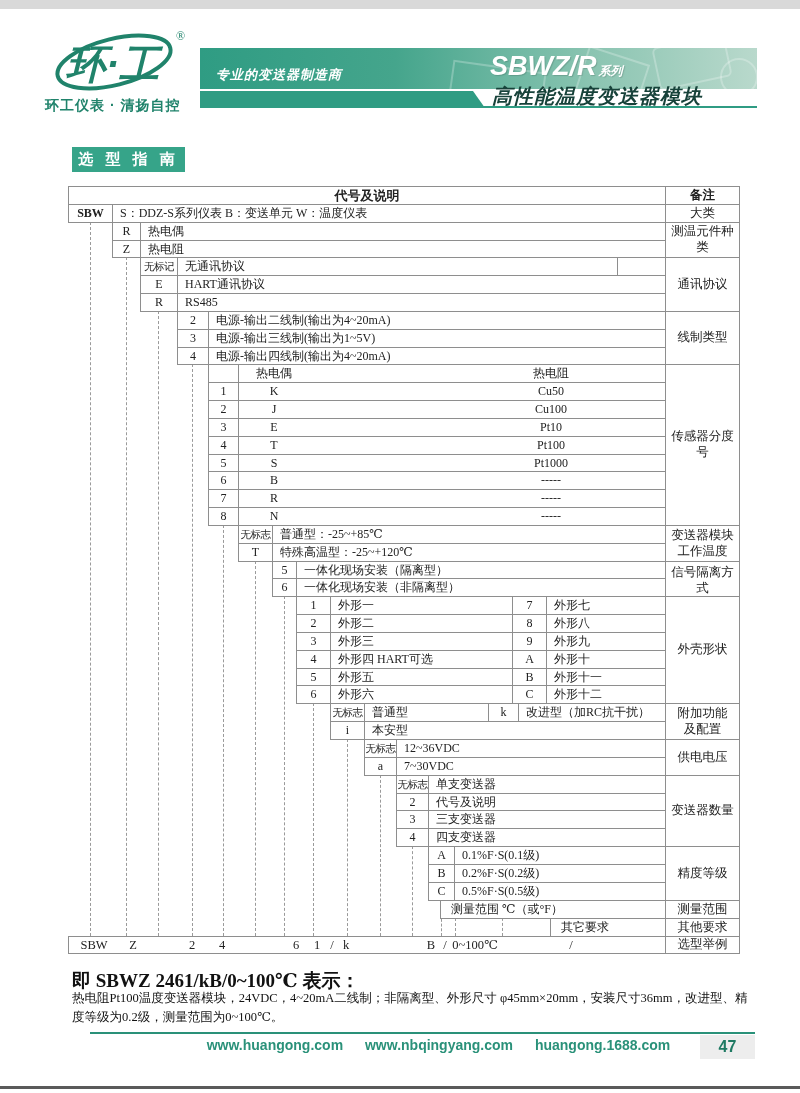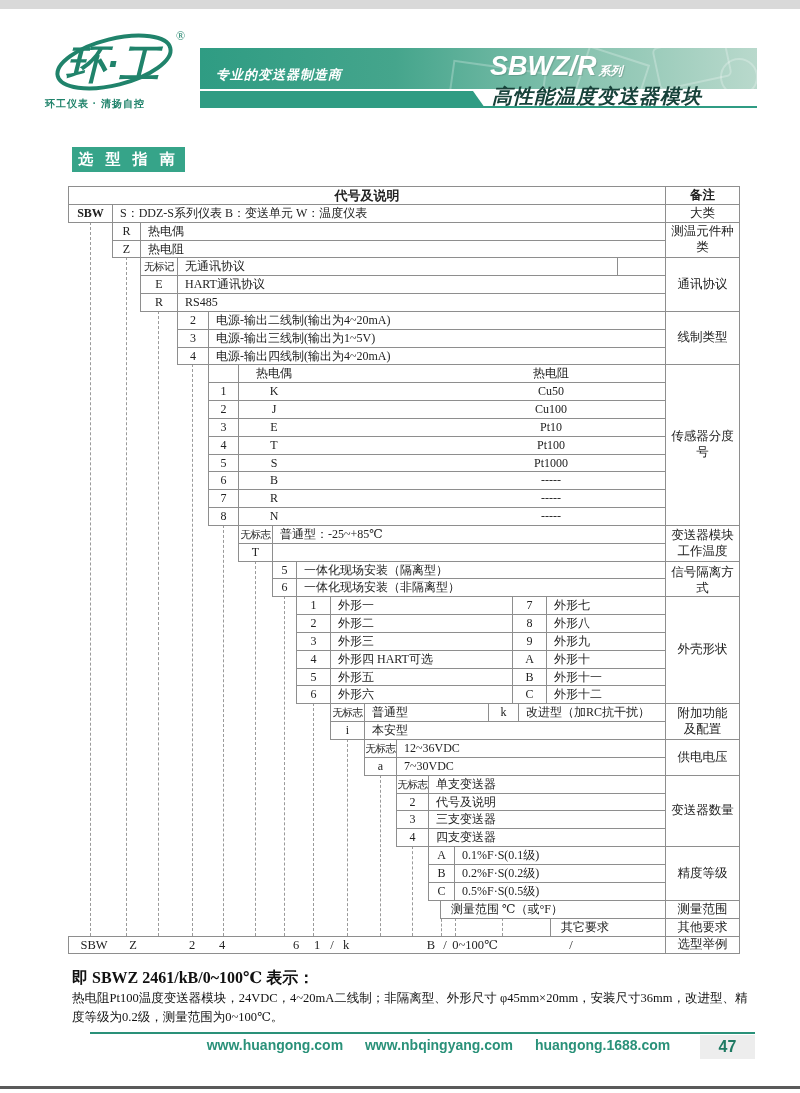--- a/index.html
+++ b/index.html
@@ -1,21 +1,21 @@
 <!DOCTYPE html>
 <html><head>
 <meta charset="utf-8">
 <style>
   html,body{margin:0;padding:0;}
   body{width:800px;background:#fff;font-family:"Liberation Serif","DejaVu Serif",serif;}
   .page{position:relative;width:800px;height:1093px;background:#fff;overflow:hidden;}
   .topbar{position:absolute;left:0;top:0;width:800px;height:9px;background:#d9d9d9;}
   
   .logo-wrap{position:absolute;left:46px;top:26px;width:180px;}
-  .tagline{position:absolute;left:45px;top:97px;width:185px;color:#20836B;font-weight:bold;font-size:10px;letter-spacing:1px;font-family:"Liberation Sans",sans-serif;white-space:nowrap;}
+  .tagline{position:absolute;left:45px;top:97px;width:185px;color:#20836B;font-weight:bold;font-size:14px;letter-spacing:1px;font-family:"Liberation Sans",sans-serif;white-space:nowrap;}
   .banner{position:absolute;left:200px;top:48px;width:557px;height:41px;background:linear-gradient(90deg,#2f9c83 0%,#45a58c 35%,#8ac4b1 70%,#b9d9cc 100%);overflow:hidden;}
   .deco{position:absolute;border:2px solid rgba(255,255,255,.25);}
   .banner-slogan{position:absolute;left:16px;bottom:5px;color:#fff;font-style:italic;font-weight:bold;font-size:13px;font-family:"Liberation Sans",sans-serif;letter-spacing:1px;}
   .series{position:absolute;left:290px;top:5px;color:#fff;font-style:italic;font-weight:bold;font-size:27px;font-family:"Liberation Sans",sans-serif;line-height:1;text-shadow:1px 1px 1px rgba(0,0,0,.15);}
   .series-suffix{font-size:12px;font-style:italic;margin-left:2px;}
   .subbar{position:absolute;left:200px;top:91px;width:557px;height:17px;}
   .slant{position:absolute;left:0;top:0;width:285px;height:17px;background:#2f9c83;clip-path:polygon(0 0,calc(100% - 12px) 0,100% 100%,0 100%);}
   .subline{position:absolute;left:278px;right:0;bottom:0;height:2px;background:#2f9c83;}
   .product-title{position:absolute;left:492px;top:83px;width:270px;color:#17423a;font-weight:bold;font-style:italic;font-size:20px;letter-spacing:1px;white-space:nowrap;font-family:"Liberation Sans",sans-serif;}
   .badge{position:absolute;left:72px;top:147px;width:113px;height:25px;background:#36a489;color:#fff;font-weight:bold;font-size:15px;letter-spacing:4px;display:flex;align-items:center;justify-content:center;font-family:"Liberation Sans",sans-serif;}
@@ -25,21 +25,21 @@
   .cd.sm{font-size:10.5px;letter-spacing:-.5px;}
   .cd.b{font-weight:bold;}
   .ds{display:flex;align-items:center;padding-left:7px;flex:1;min-width:0;overflow:hidden;}
   .dsn{flex:none;box-sizing:border-box;border-right:1px solid #8e8e8e;display:flex;align-items:center;padding-left:7px;overflow:hidden;}
   .rm{position:absolute;box-sizing:border-box;border:1px solid #8e8e8e;background:#fff;display:flex;align-items:center;justify-content:center;text-align:center;font-size:12.5px;color:#222;white-space:pre-line;line-height:1.25;}
   .hdr{font-weight:bold;font-size:13px;justify-content:center;padding-left:0;}
   .dash{position:absolute;width:0;border-left:1px dashed #9a9a9a;}
   .abs{position:absolute;top:0;height:100%;display:flex;align-items:center;justify-content:center;}
   .exitem{position:absolute;transform:translateX(-50%);top:0;height:100%;display:flex;align-items:center;font-size:12.5px;}
   
-  .note-title{position:absolute;left:72px;top:968px;font-weight:bold;font-size:16px;color:#111;}
+  .note-title{position:absolute;left:72px;top:968px;font-weight:bold;font-size:19px;color:#111;}
   .note-body{position:absolute;left:72px;top:989px;width:676px;font-size:12.5px;line-height:1.5;color:#111;}
   .foot-line{position:absolute;left:90px;top:1032px;width:665px;height:2px;background:#2a9179;}
   .foot-urls{position:absolute;left:106px;top:1037px;width:665px;text-align:center;color:#2a9179;font-weight:bold;font-size:14px;font-family:"Liberation Sans",sans-serif;}
   .foot-urls span{margin:0 9px;}
   .pagenum{position:absolute;left:700px;top:1035px;width:55px;height:24px;background:#ededed;color:#1f7a63;font-weight:bold;font-size:16px;display:flex;align-items:center;justify-content:center;font-family:"Liberation Sans",sans-serif;}
   .bottom-rule{position:absolute;left:0;top:1086px;width:800px;height:3px;background:#5a5a5a;}
 </style>
 </head>
 <body>
 
@@ -183,20 +183,21 @@
         <span class="abs" style="left:282px;width:120px">-----</span>
       </div>
     <div class="rm" style="left:665px;top:364px;width:75px;height:162px">传感器分度号</div>
 
     <div class="bx" style="left:238px;top:525px;width:428px;height:19px">
         <div class="cd sm" style="width:34px">无标志</div>
         <div class="ds">普通型：-25~+85℃</div>
       </div>
     <div class="bx" style="left:238px;top:543px;width:428px;height:19px">
         <div class="cd" style="width:34px">T</div>
+        <div class="ds">特殊高温型：-25~+120℃</div>
       </div>
     <div class="rm" style="left:665px;top:525px;width:75px;height:37px">变送器模块
 工作温度</div>
 
     <div class="bx" style="left:272px;top:561px;width:394px;height:18px">
         <div class="cd" style="width:24px">5</div>
         <div class="ds">一体化现场安装（隔离型）</div>
       </div>
     <div class="bx" style="left:272px;top:578px;width:394px;height:19px">
         <div class="cd" style="width:24px">6</div>

